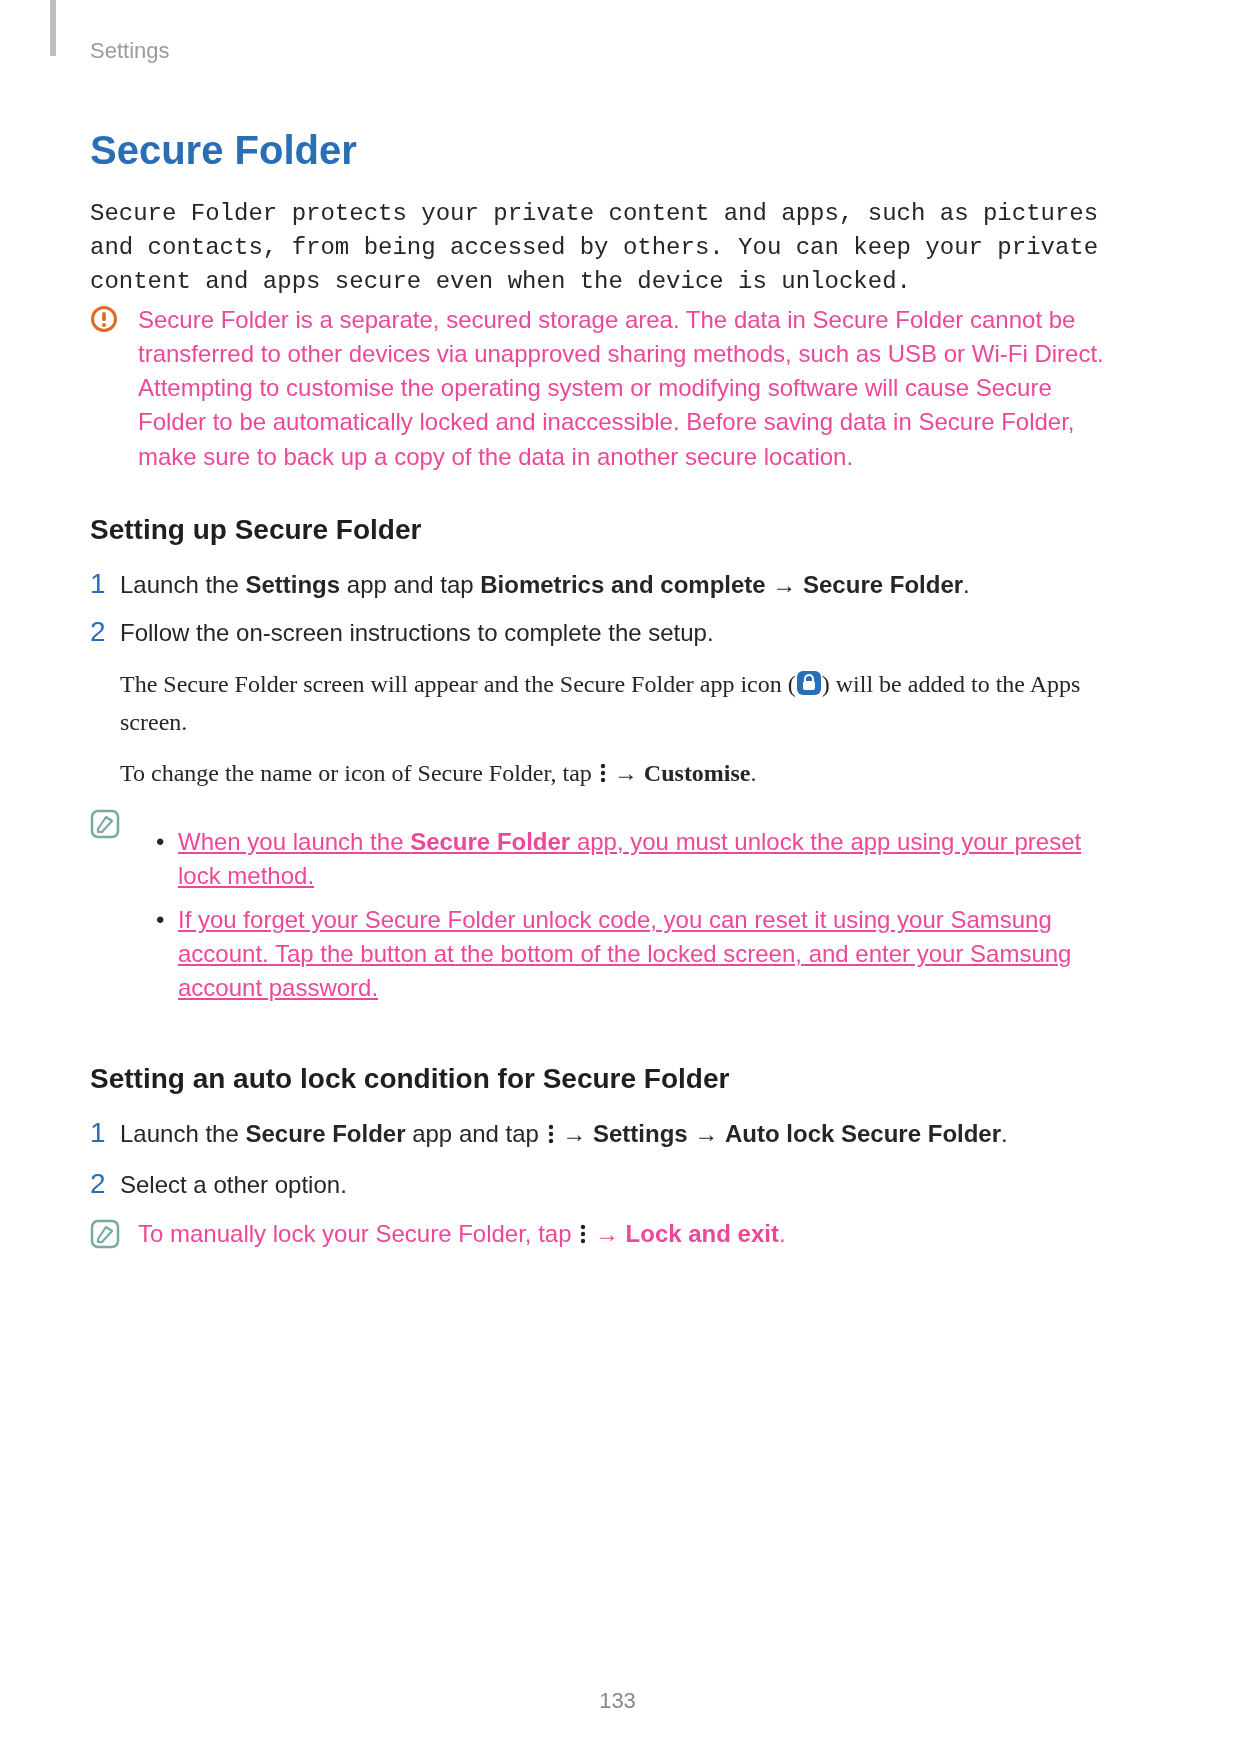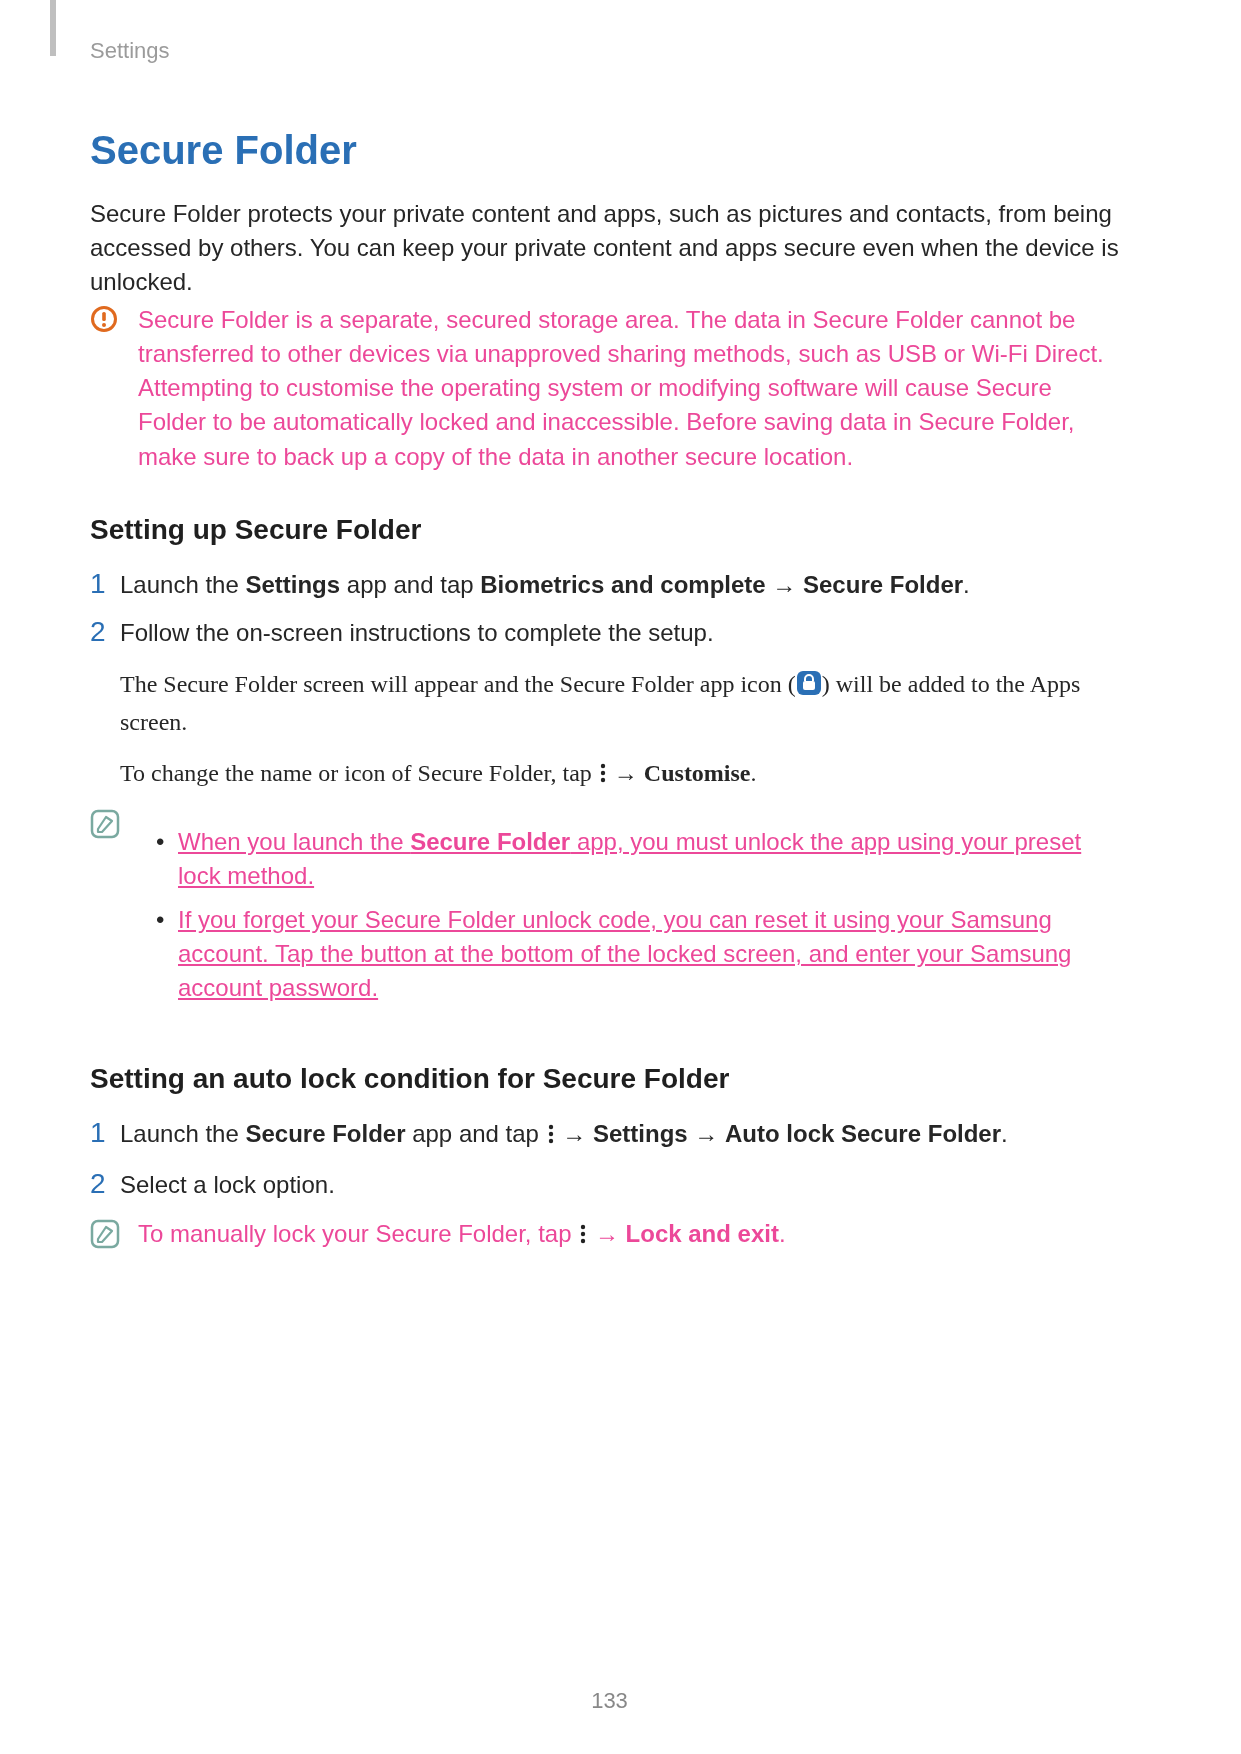--- a/index.html
+++ b/index.html
@@ -36,20 +36,21 @@
   h1.title {
     color: #2a6fb5;
     font-size: 40px;
     font-weight: 700;
     margin: 0 0 24px 0;
   }
   .body {
     font-size: 24px;
     line-height: 1.42;
     color: #262626;
+    font-family: Liberation Mono, monospace;
   }
   .block {
     display: flex;
     align-items: flex-start;
     margin-top: 4px;
   }
   .block-icon {
     flex: 0 0 48px;
     display: flex;
     justify-content: flex-start;
@@ -115,21 +116,21 @@
     position: absolute;
     left: 0;
     top: 0;
     color: #262626;
   }
   b, .bold { font-weight: 700; }
   .arrow { display:inline; }
   .page-no {
     position: absolute;
     bottom: 40px;
-    left: 5px;
+    left: 13px;
     width: 100%;
     text-align: center;
     font-size: 22px;
     color: #888;
   }
   .inline-icon {
     display: inline-block;
     vertical-align: -4px;
   }
   .more-dots {
@@ -205,21 +206,21 @@
   <h2 class="subhead">Setting an auto lock condition for Secure Folder</h2>
 
   <ol class="steps">
     <li>
       <span>Launch the </span><b>Secure Folder</b><span> app and tap </span><span class="more-dots"><svg width="10" height="22" viewBox="0 0 10 22">
             <circle cx="5" cy="4" r="2.2" fill="#222"></circle>
             <circle cx="5" cy="11" r="2.2" fill="#222"></circle>
             <circle cx="5" cy="18" r="2.2" fill="#222"></circle>
           </svg></span><span class="arrow"> → </span><b>Settings</b><span class="arrow"> → </span><b>Auto lock Secure Folder</b><span>.</span>
     </li>
-    <li>Select a lock option.</li>
+    <li>Select a other option.</li>
   </ol>
 
   <div class="block" style="margin-top:2px;">
     <div class="block-icon">
       <svg width="30" height="30" viewBox="0 0 30 30">
         <rect x="2" y="2" width="26" height="26" rx="6" fill="none" stroke="#7aa9a0" stroke-width="2.5"></rect>
         <path d="M8 20 L16 8 L22 12 L12 23 L8 23 Z" fill="none" stroke="#7aa9a0" stroke-width="2.2" stroke-linejoin="round"></path>
       </svg>
     </div>
     <div class="block-text">

